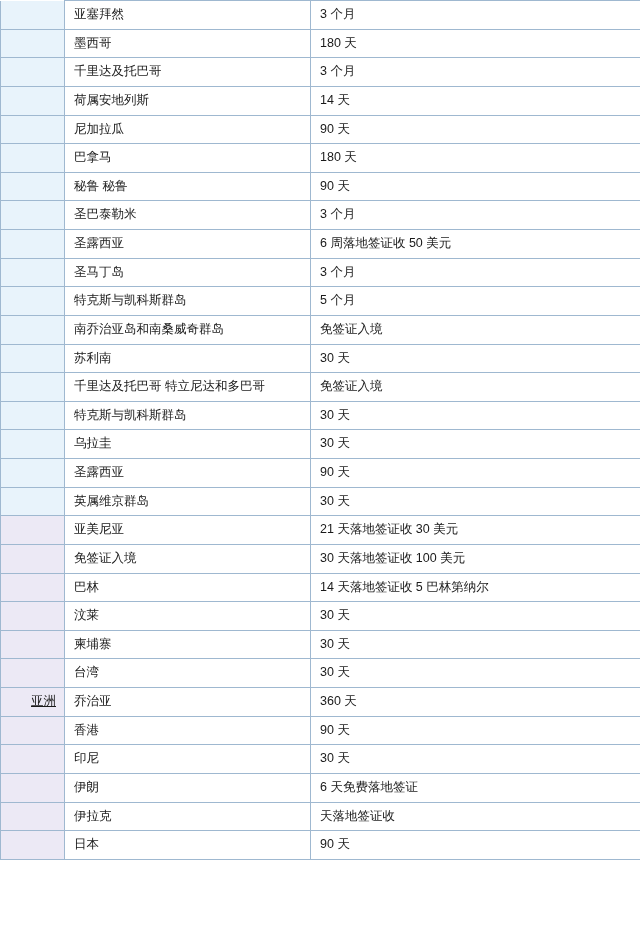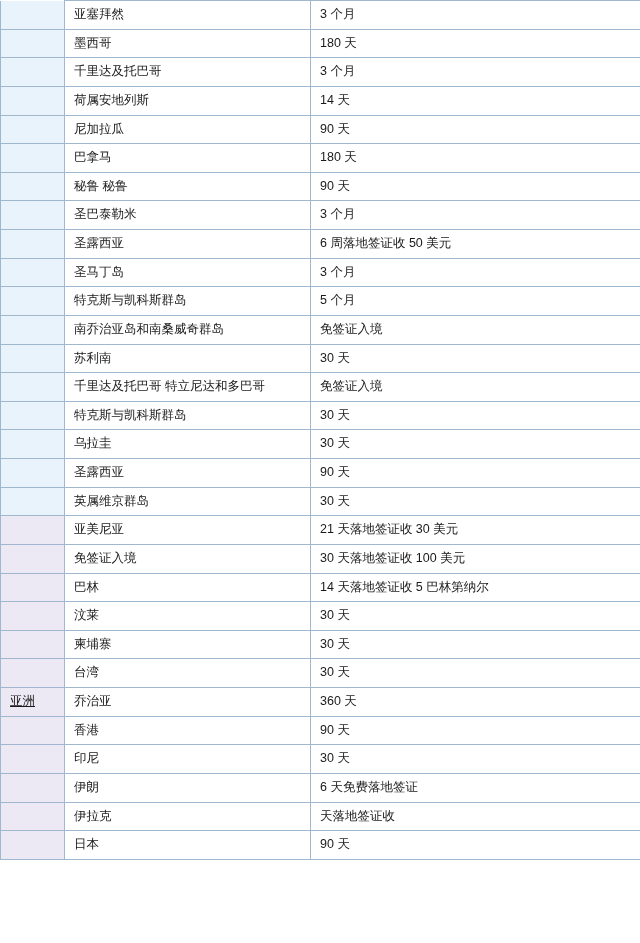--- a/index.html
+++ b/index.html
@@ -32,21 +32,21 @@
     padding: 6px 8px 6px 9px;
     vertical-align: middle;
     line-height: 1.25;
     height: 17px;
     box-sizing: border-box;
     white-space: nowrap;
     overflow: hidden;
   }
   td.region-cell {
     width: 64px;
-    text-align: left;
+    text-align: right;
     font-size: 12.5px;
     color: #1a1a1a;
     padding: 0;
     text-decoration: underline;
   }
   td.region-blank {
     width: 64px;
     padding: 0;
     border-top: none;
     border-bottom: none;

